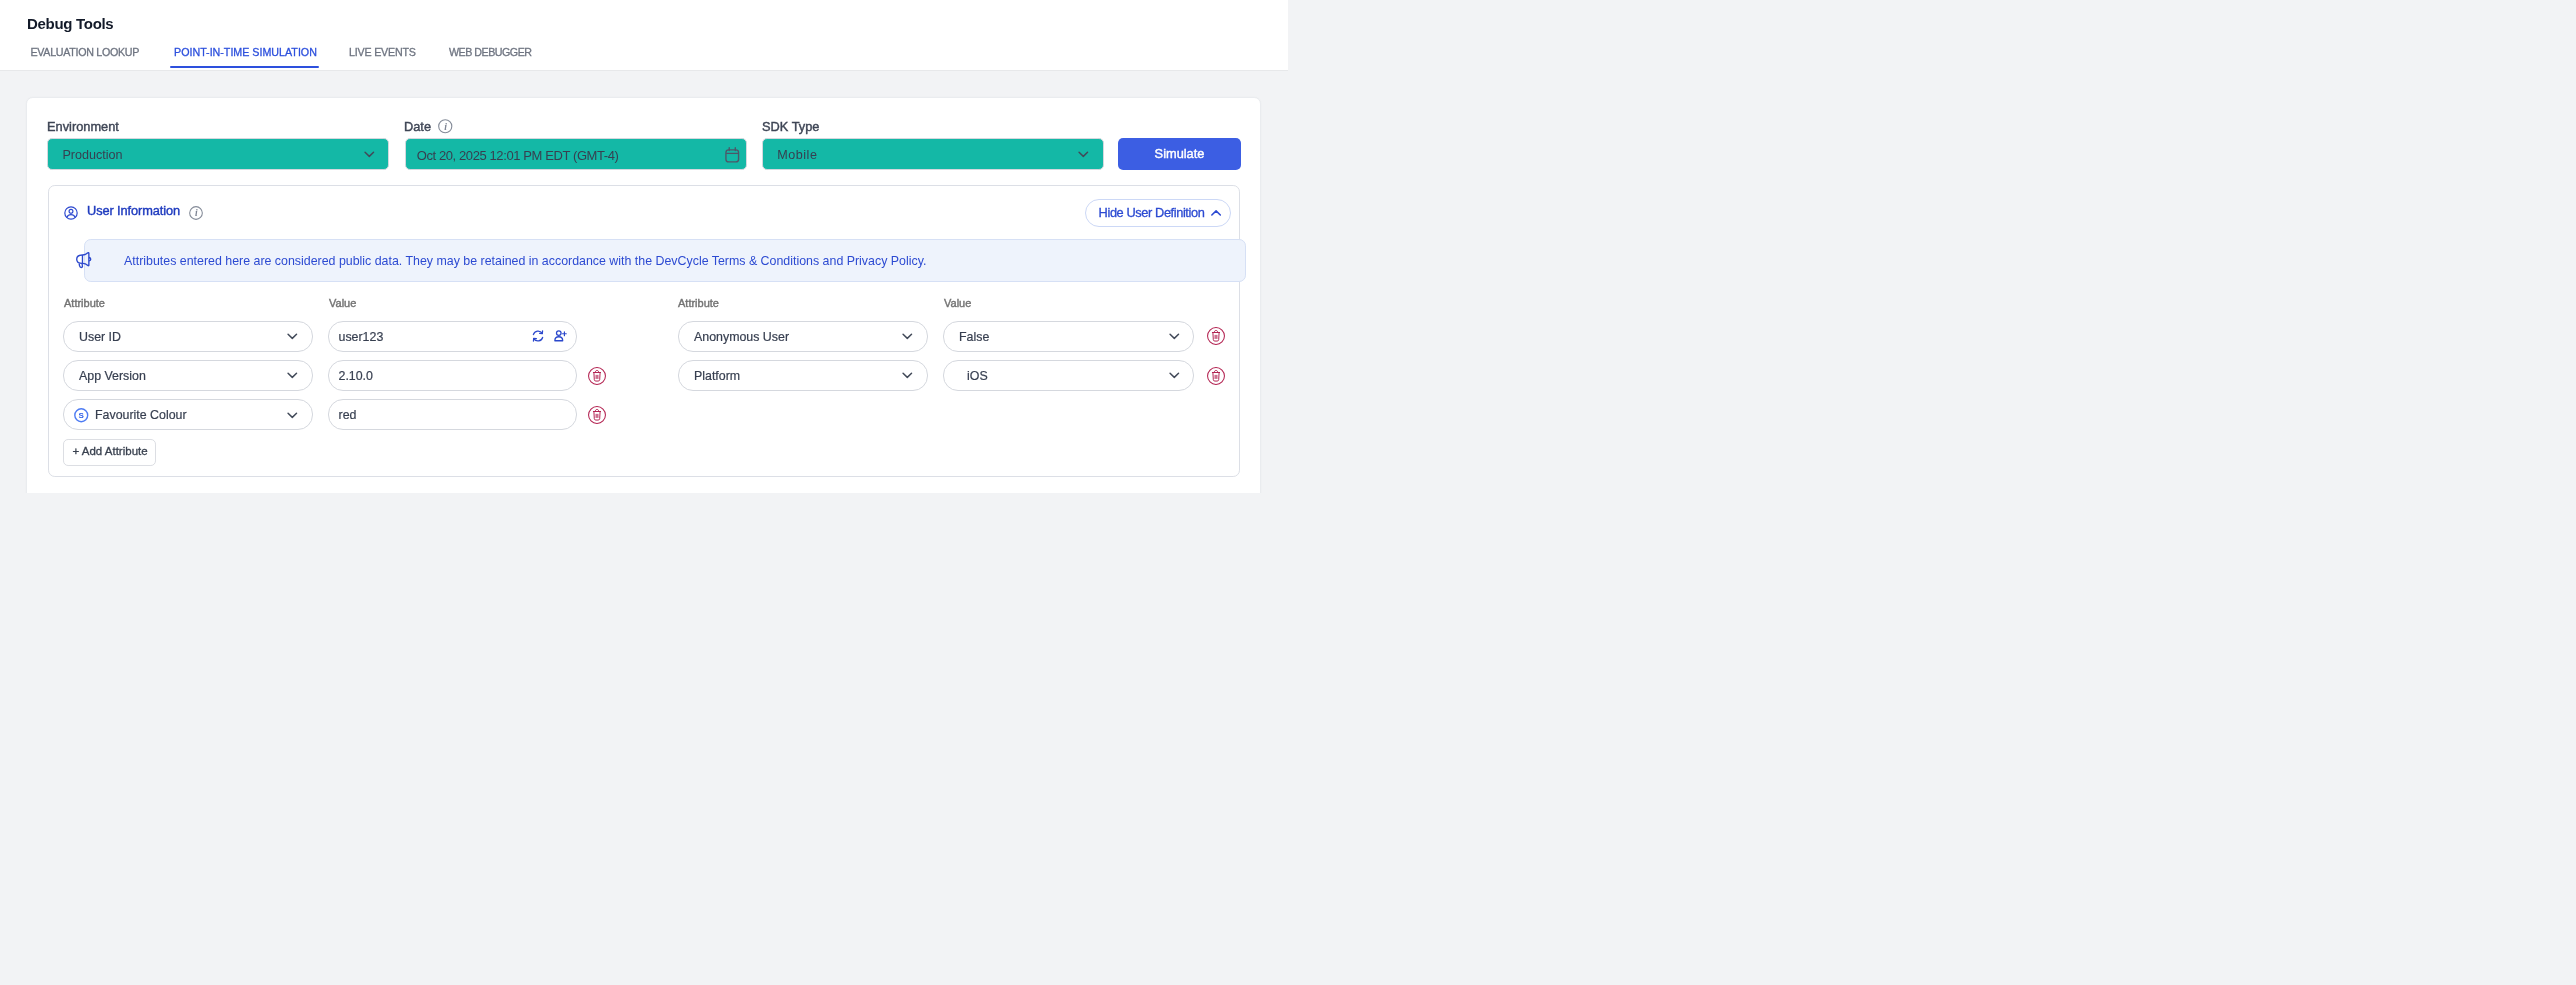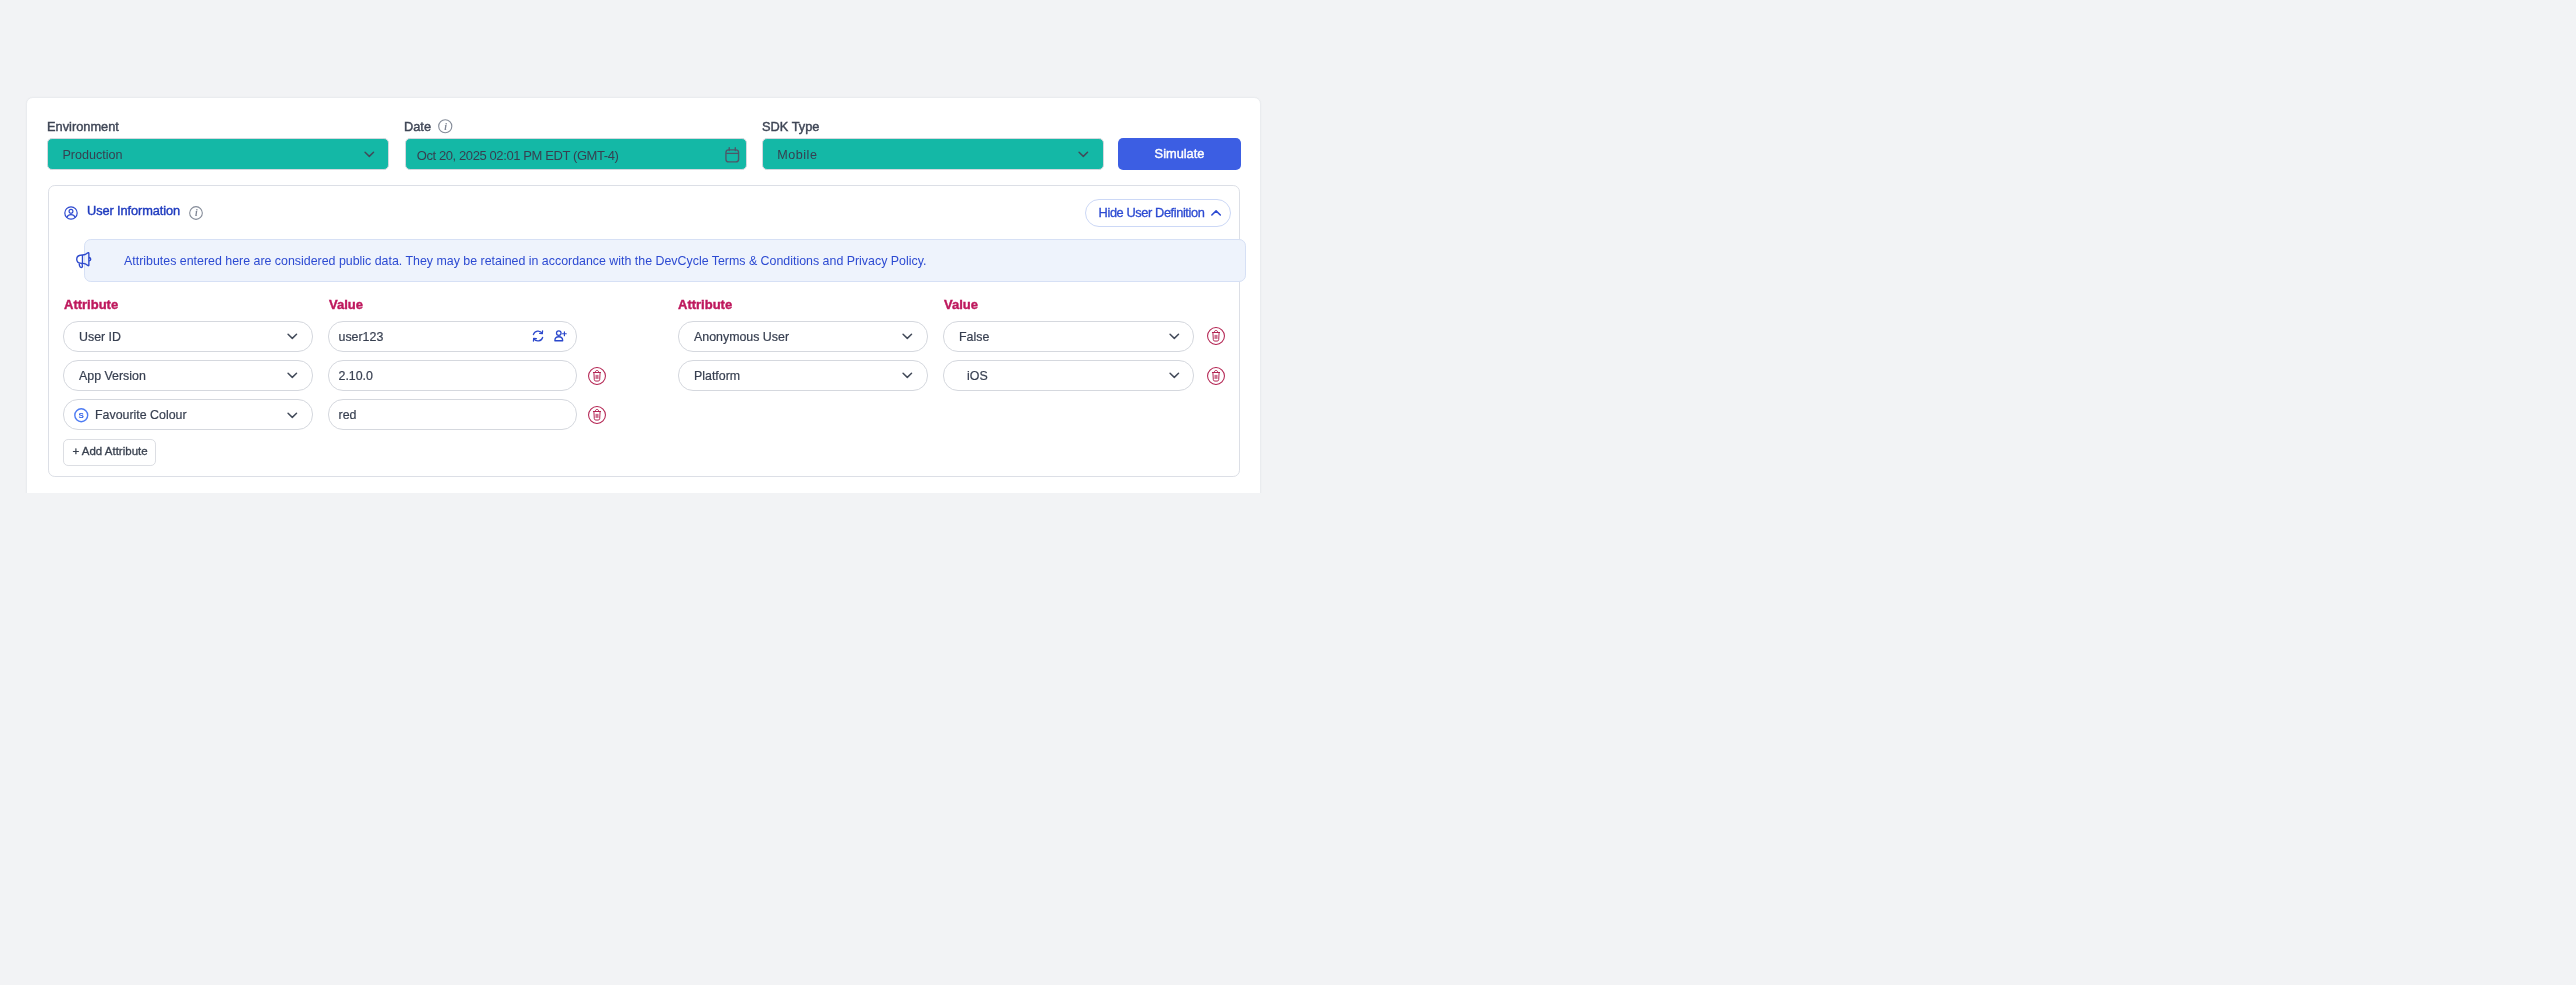--- a/index.html
+++ b/index.html
@@ -28,42 +28,50 @@
 
 #icard { position:absolute; left:48px; top:185px; width:1192px; height:292px; background:#fff; border:1.3px solid #dcdfe6; border-radius:6.8px; }
 
 #uiTitle { position:absolute; left:87px; top:205px; font-size:12.8px; font-weight:400; -webkit-text-stroke:0.4px currentColor; color:#1f3bbf; letter-spacing:-0.1px; line-height:1; }
 #pill { position:absolute; left:1085px; top:199px; width:146px; height:28px; border:0.9px solid #ccd8f6; border-radius:14.5px; background:#fff; }
 #pill span { position:absolute; left:12.6px; top:calc(50% + 0.4px); transform:translateY(-50%); font-size:12.8px; font-weight:400; -webkit-text-stroke:0.3px currentColor; color:#2c4ad2; line-height:1; letter-spacing:-0.4px; white-space:nowrap; }
 
 #banner { position:absolute; left:63px; top:239px; width:1162px; height:43px; background:#eef3fc; border:0.9px solid #d6e0f5; border-radius:6.8px;margin-left:21px; }
 #banner .txt { position:absolute; left:39px; top:50%; transform:translateY(-50%); font-size:12.4px; color:#2c4ad2; line-height:1; white-space:nowrap; }
 
-.ghead { position:absolute; top:298px; font-size:13px; font-weight:700; -webkit-text-stroke:0.4px currentColor; color:#be185d; letter-spacing:0px; line-height:1; }
+.ghead { position:absolute; top:298px; font-size:11px; font-weight:400; -webkit-text-stroke:0.4px currentColor; color:#737373; letter-spacing:0px; line-height:1; }
 
 .row { position:absolute; height:31px; background:#fff; border:0.9px solid #d5d8de; border-radius:15px; }
 .rtext { position:absolute; top:calc(50% + 0.9px); transform:translateY(-50%); font-size:12.4px; color:#373f50; -webkit-text-stroke:0.2px currentColor; line-height:1; white-space:nowrap; }
 
 #btnAdd { position:absolute; left:63px; top:439px; width:93px; height:26.6px; background:#fff; border:0.9px solid #dcdee3; border-radius:5.1px; }
 #btnAdd span { position:absolute; left:8.5px; top:50%; transform:translateY(-50%); font-size:11.5px; font-weight:400; -webkit-text-stroke:0.3px currentColor; color:#39414f; line-height:1; white-space:nowrap; }
 </style>
 </head>
 <body>
 <div id="page">
+  <div id="hdr">
+    <div id="title">Debug Tools</div>
+    <span class="tab" style="left:30.5px; letter-spacing:-0.3px;">EVALUATION LOOKUP</span>
+    <span class="tab active" style="left:174px; letter-spacing:0px;">POINT-IN-TIME SIMULATION</span>
+    <span class="tab" style="left:349px; letter-spacing:-0.2px;">LIVE EVENTS</span>
+    <span class="tab" style="left:449px; letter-spacing:-0.5px;">WEB DEBUGGER</span>
+    <div id="tabline"></div>
+  </div>
   <div id="card"></div>
 
   <div class="lbl" style="left:47px;">Environment</div>
   <div class="lbl" style="left:404px;">Date</div>
   <div class="lbl" style="left:762px;">SDK Type</div>
 
   <div class="ctl" style="left:47px; width:342px;">
       <span class="ctltext" style="left:14.4px;">Production</span>
     </div>
   <div class="ctl" style="left:405px; width:342px;">
-      <span class="ctltext" style="left:10.7px; font-size:13px; letter-spacing:-0.4px;">Oct 20, 2025 02:01 PM EDT (GMT-4)</span>
+      <span class="ctltext" style="left:10.7px; font-size:13px; letter-spacing:-0.4px;">Oct 20, 2025 12:01 PM EDT (GMT-4)</span>
     </div>
   <div class="ctl" style="left:762px; width:342px;">
       <span class="ctltext" style="left:14.3px; letter-spacing:0.5px;">Mobile</span>
     </div>
   <div id="btnSim">
       <span>Simulate</span>
     </div>
 
   <div id="icard"></div>
   <div id="uiTitle">User Information</div>

